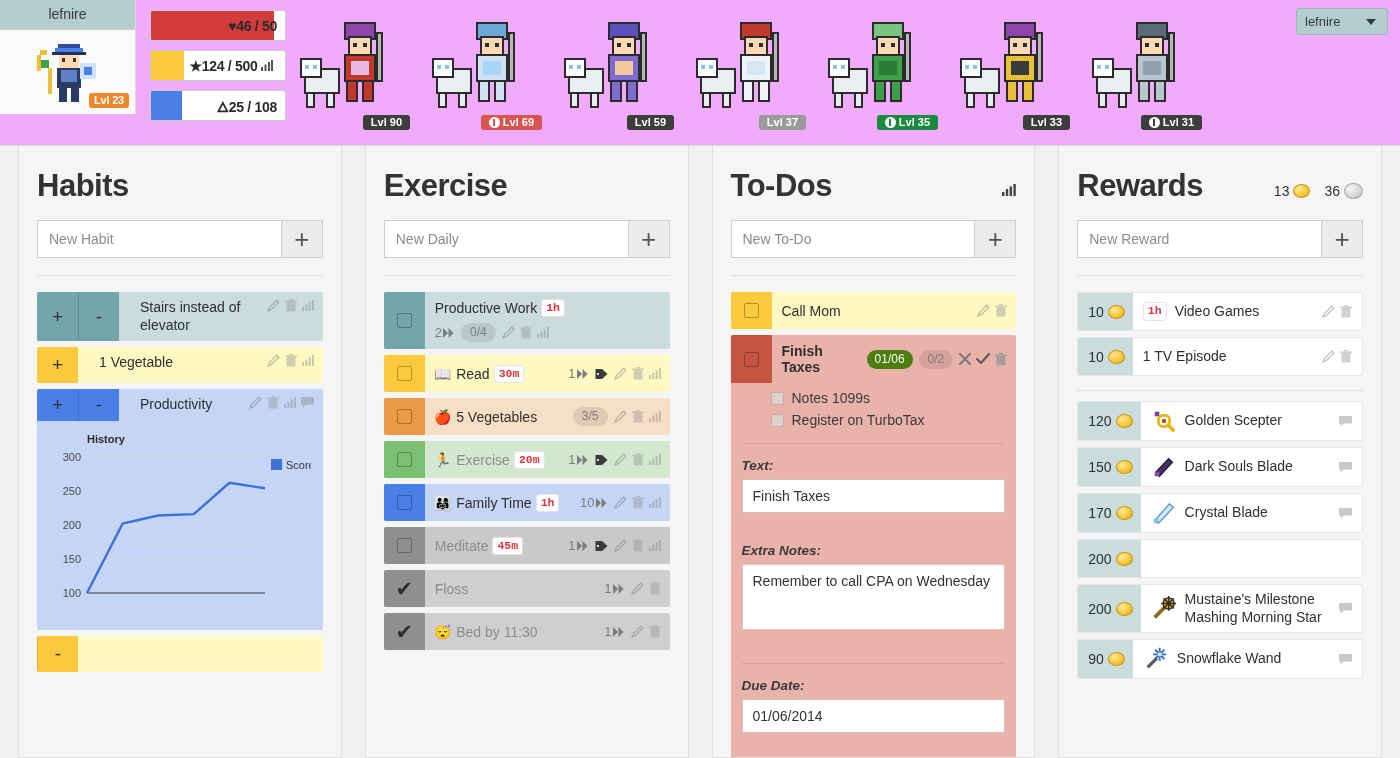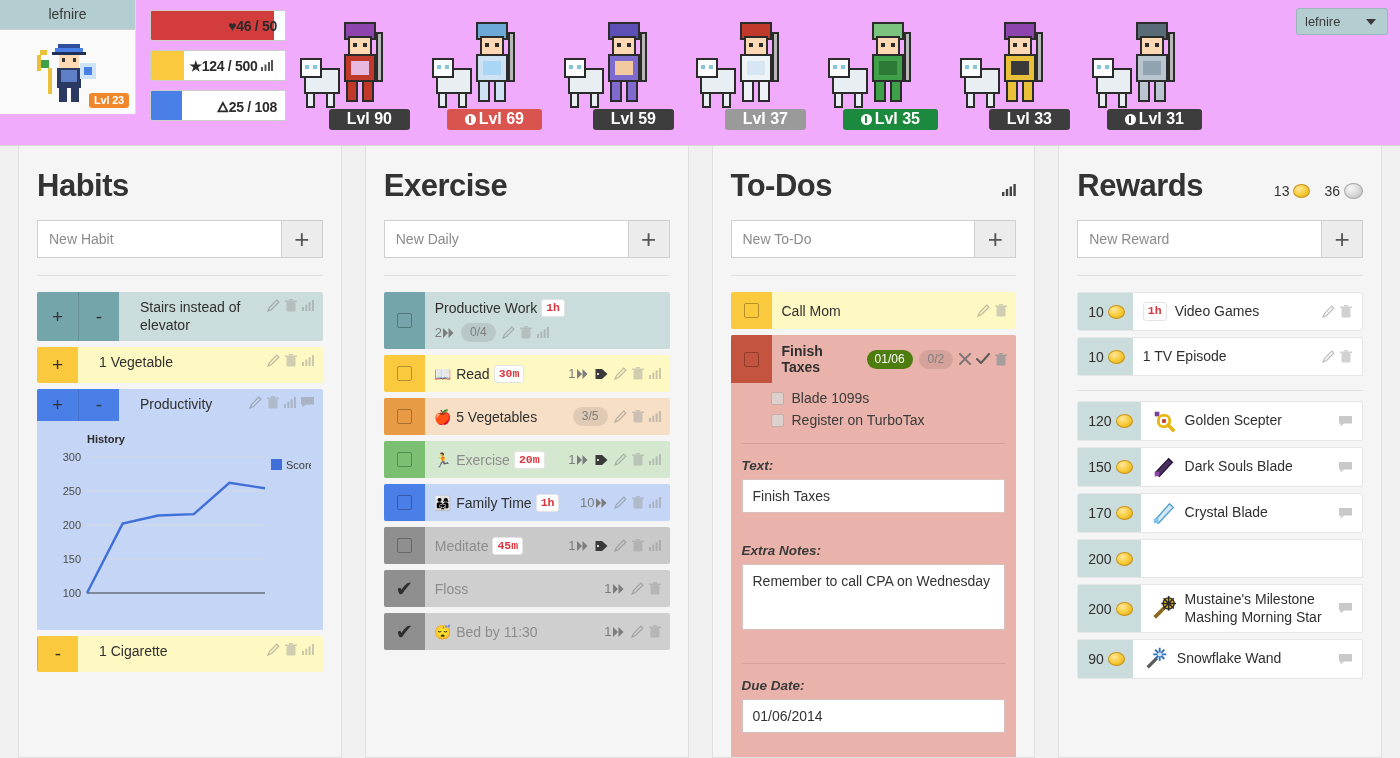--- a/index.html
+++ b/index.html
@@ -103,24 +103,24 @@
     position: relative;
     width: 128px;
     height: 132px;
     display: flex;
     align-items: center;
     justify-content: center;
   }
   .member .m-lvl {
     position: absolute;
     bottom: 2px; right: 4px;
-    font-size: 16px;
+    font-size: 11px;
     font-weight: bold;
     color: #fff;
-    padding: 1px 18px 2px;
+    padding: 1px 8px 2px;
     border-radius: 3px;
     background: #3d3d3d;
     white-space: nowrap;
     display: flex;
     align-items: center;
     gap: 3px;
   }
   .m-lvl.gray { background: #9a9a9a; }
   .m-lvl.red  { background: #d9534f; }
   .m-lvl.green{ background: #1c8a3e; }
@@ -740,39 +740,20 @@
               <text x="36" y="68" text-anchor="end" font-size="11" fill="#4a4a4a" font-family="Liberation Sans">250</text>
               <text x="36" y="34" text-anchor="end" font-size="11" fill="#4a4a4a" font-family="Liberation Sans">300</text>
               <polyline points="42,166 77.6,96.64 113.2,88.48 148.8,87.12 184.4,55.83999999999999 220,61.28" fill="none" stroke="#3f6fd8" stroke-width="2.4"></polyline>
               <rect x="226" y="32" width="11" height="11" fill="#3f6fd8"></rect>
               <text x="241" y="42" font-size="11" fill="#3a3a3a" font-family="Liberation Sans">Score</text>
             </svg></div>
         </div>
         <div class="habit c-yellow">
           <div class="habit-btns">
             <div class="hb minus c-yellow-b">-</div>
-          </div>
-          <div class="habit-body">
-            <span>1 Cigarette</span>
-            <span class="icons">
-              <svg class="ic" width="13" height="13" viewBox="0 0 13 13">
-                <path d="M1 12 L2.5 8.5 L9.8 1.2 L11.8 3.2 L4.5 10.5 Z" fill="none" stroke="#6b6b6b" stroke-width="1.2"></path>
-              </svg>
-              <svg class="ic" width="12" height="13" viewBox="0 0 12 13">
-                <rect x="1.5" y="3" width="9" height="9.5" rx="1" fill="#9a9a9a"></rect>
-                <rect x="0" y="1.5" width="12" height="1.6" fill="#9a9a9a"></rect>
-                <rect x="4" y="0" width="4" height="1.6" fill="#9a9a9a"></rect>
-              </svg>
-              <svg class="ic" width="12" height="11" viewBox="0 0 12 11">
-                <rect x="0" y="7" width="2" height="4" fill="#8a8a8a"></rect>
-                <rect x="3.3" y="4.6" width="2" height="6.4" fill="#8a8a8a"></rect>
-                <rect x="6.6" y="2.3" width="2" height="8.7" fill="#8a8a8a"></rect>
-                <rect x="9.9" y="0" width="2" height="11" fill="#8a8a8a"></rect>
-              </svg>
-            </span>
           </div>
         </div>
       </div>
   </div>
 
   <div class="col">
     <div class="col-head">
       <h1 class="col-title">Exercise</h1>
     </div>
     <div class="new-row">
@@ -1116,21 +1097,21 @@
                     <rect x="0" y="1.5" width="12" height="1.6" fill="#9a9a9a"></rect>
                     <rect x="4" y="0" width="4" height="1.6" fill="#9a9a9a"></rect>
                   </svg>
                 </span>
               </span>
             </div>
           </div>
           <div class="checklist">
             <div class="cl-item">
               <span class="cl-box"></span>
-              <span>Blade 1099s</span>
+              <span>Notes 1099s</span>
             </div>
             <div class="cl-item">
               <span class="cl-box"></span>
               <span>Register on TurboTax</span>
             </div>
           </div>
           <div class="todo-form">
             <div class="hr-soft"></div>
             <div class="fld"><div class="fld-label">Text:</div><input value="Finish Taxes" style=""></div>
             <div class="fld"><div class="fld-label">Extra Notes:</div><textarea rows="3" style="">Remember to call CPA on Wednesday</textarea></div>

